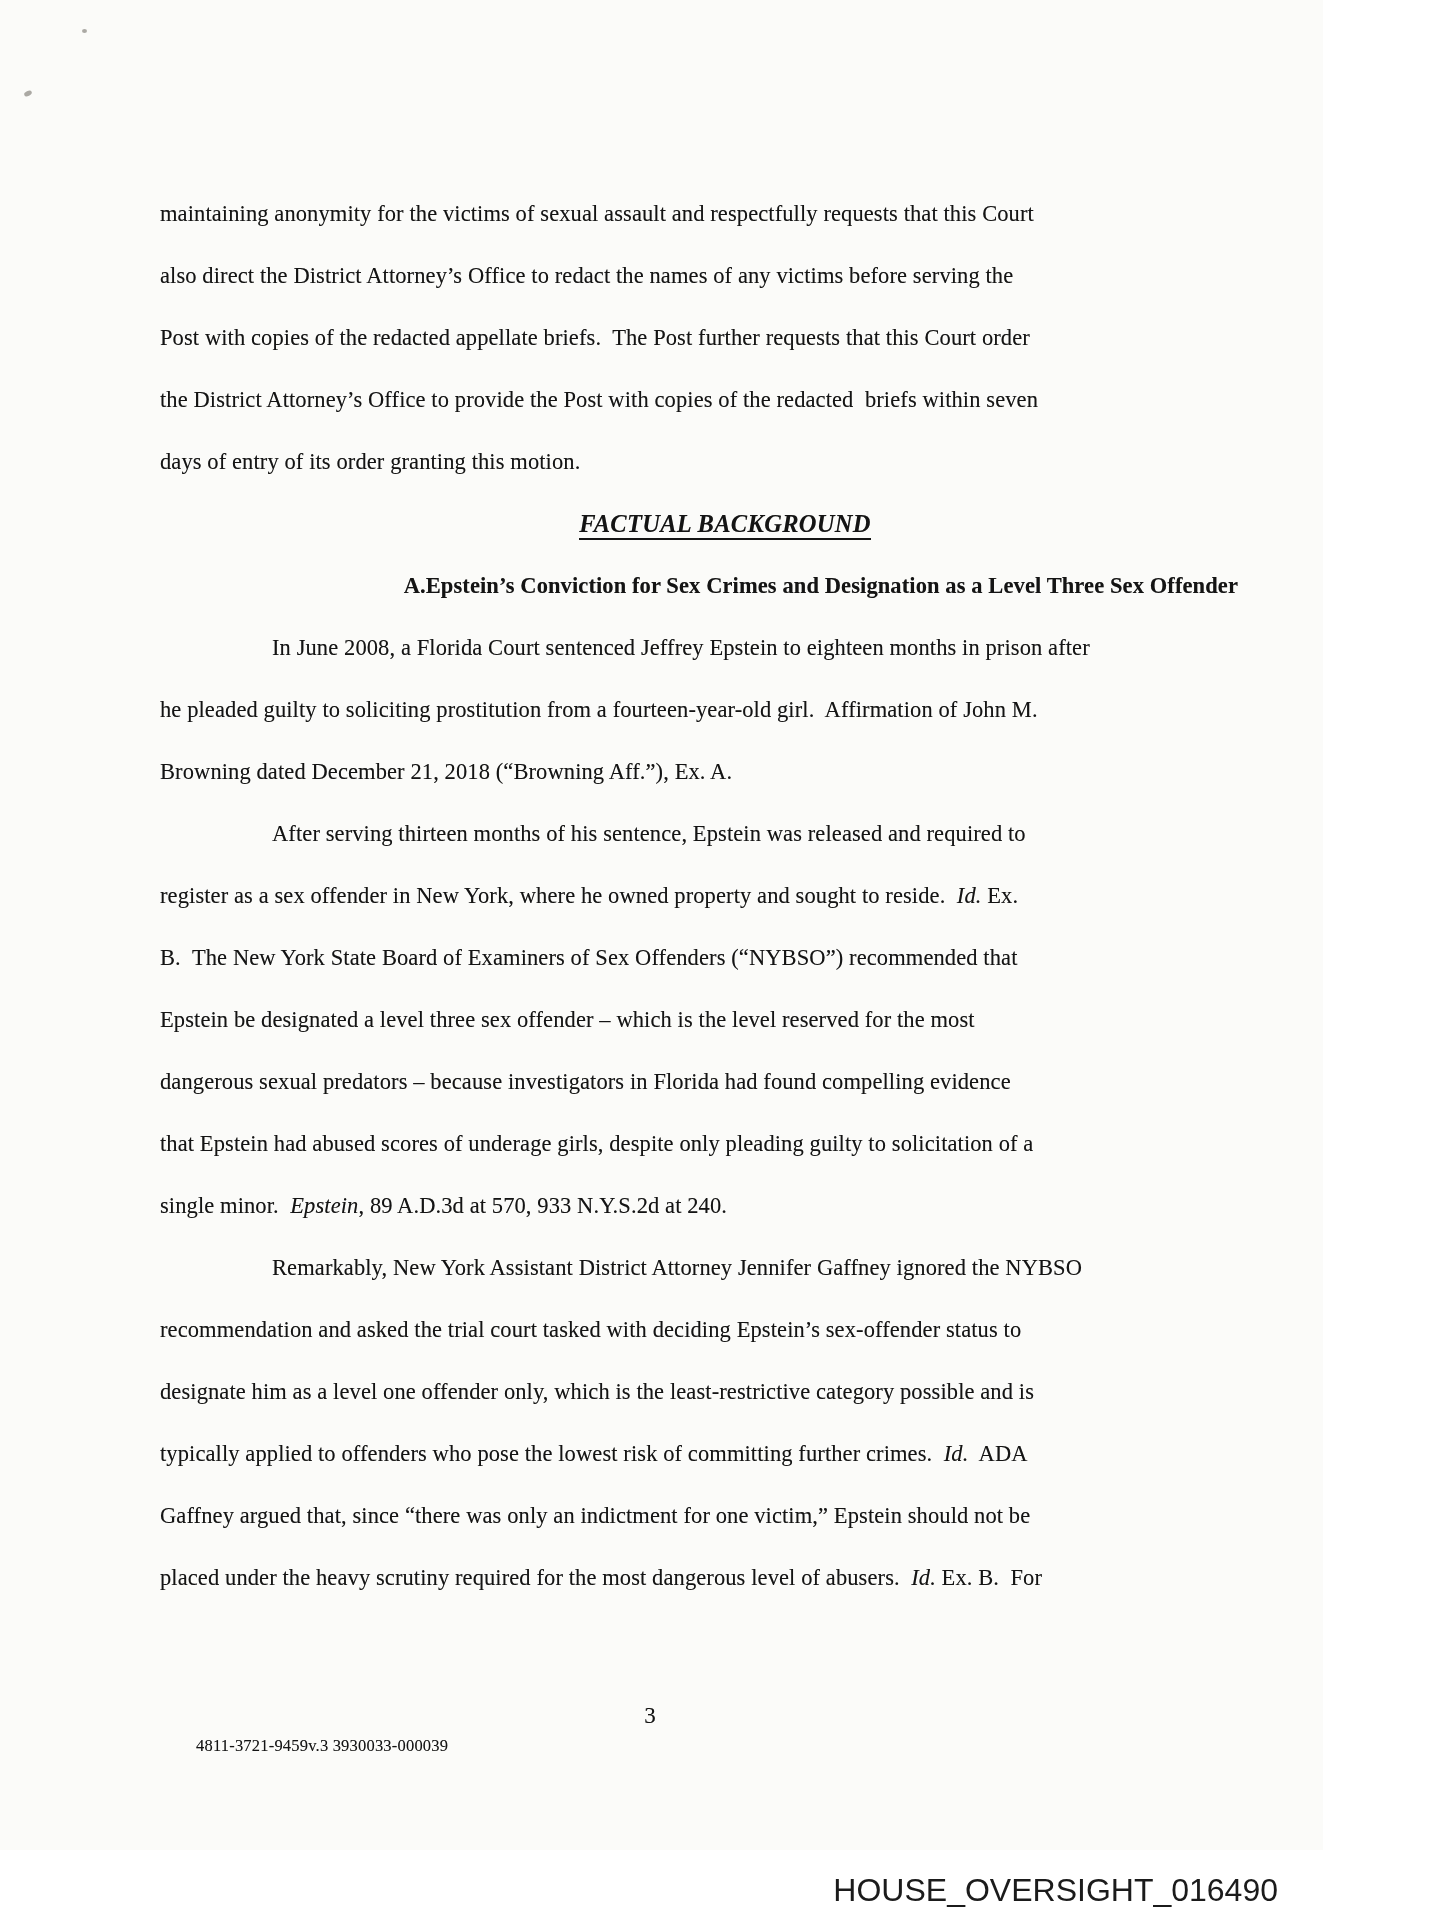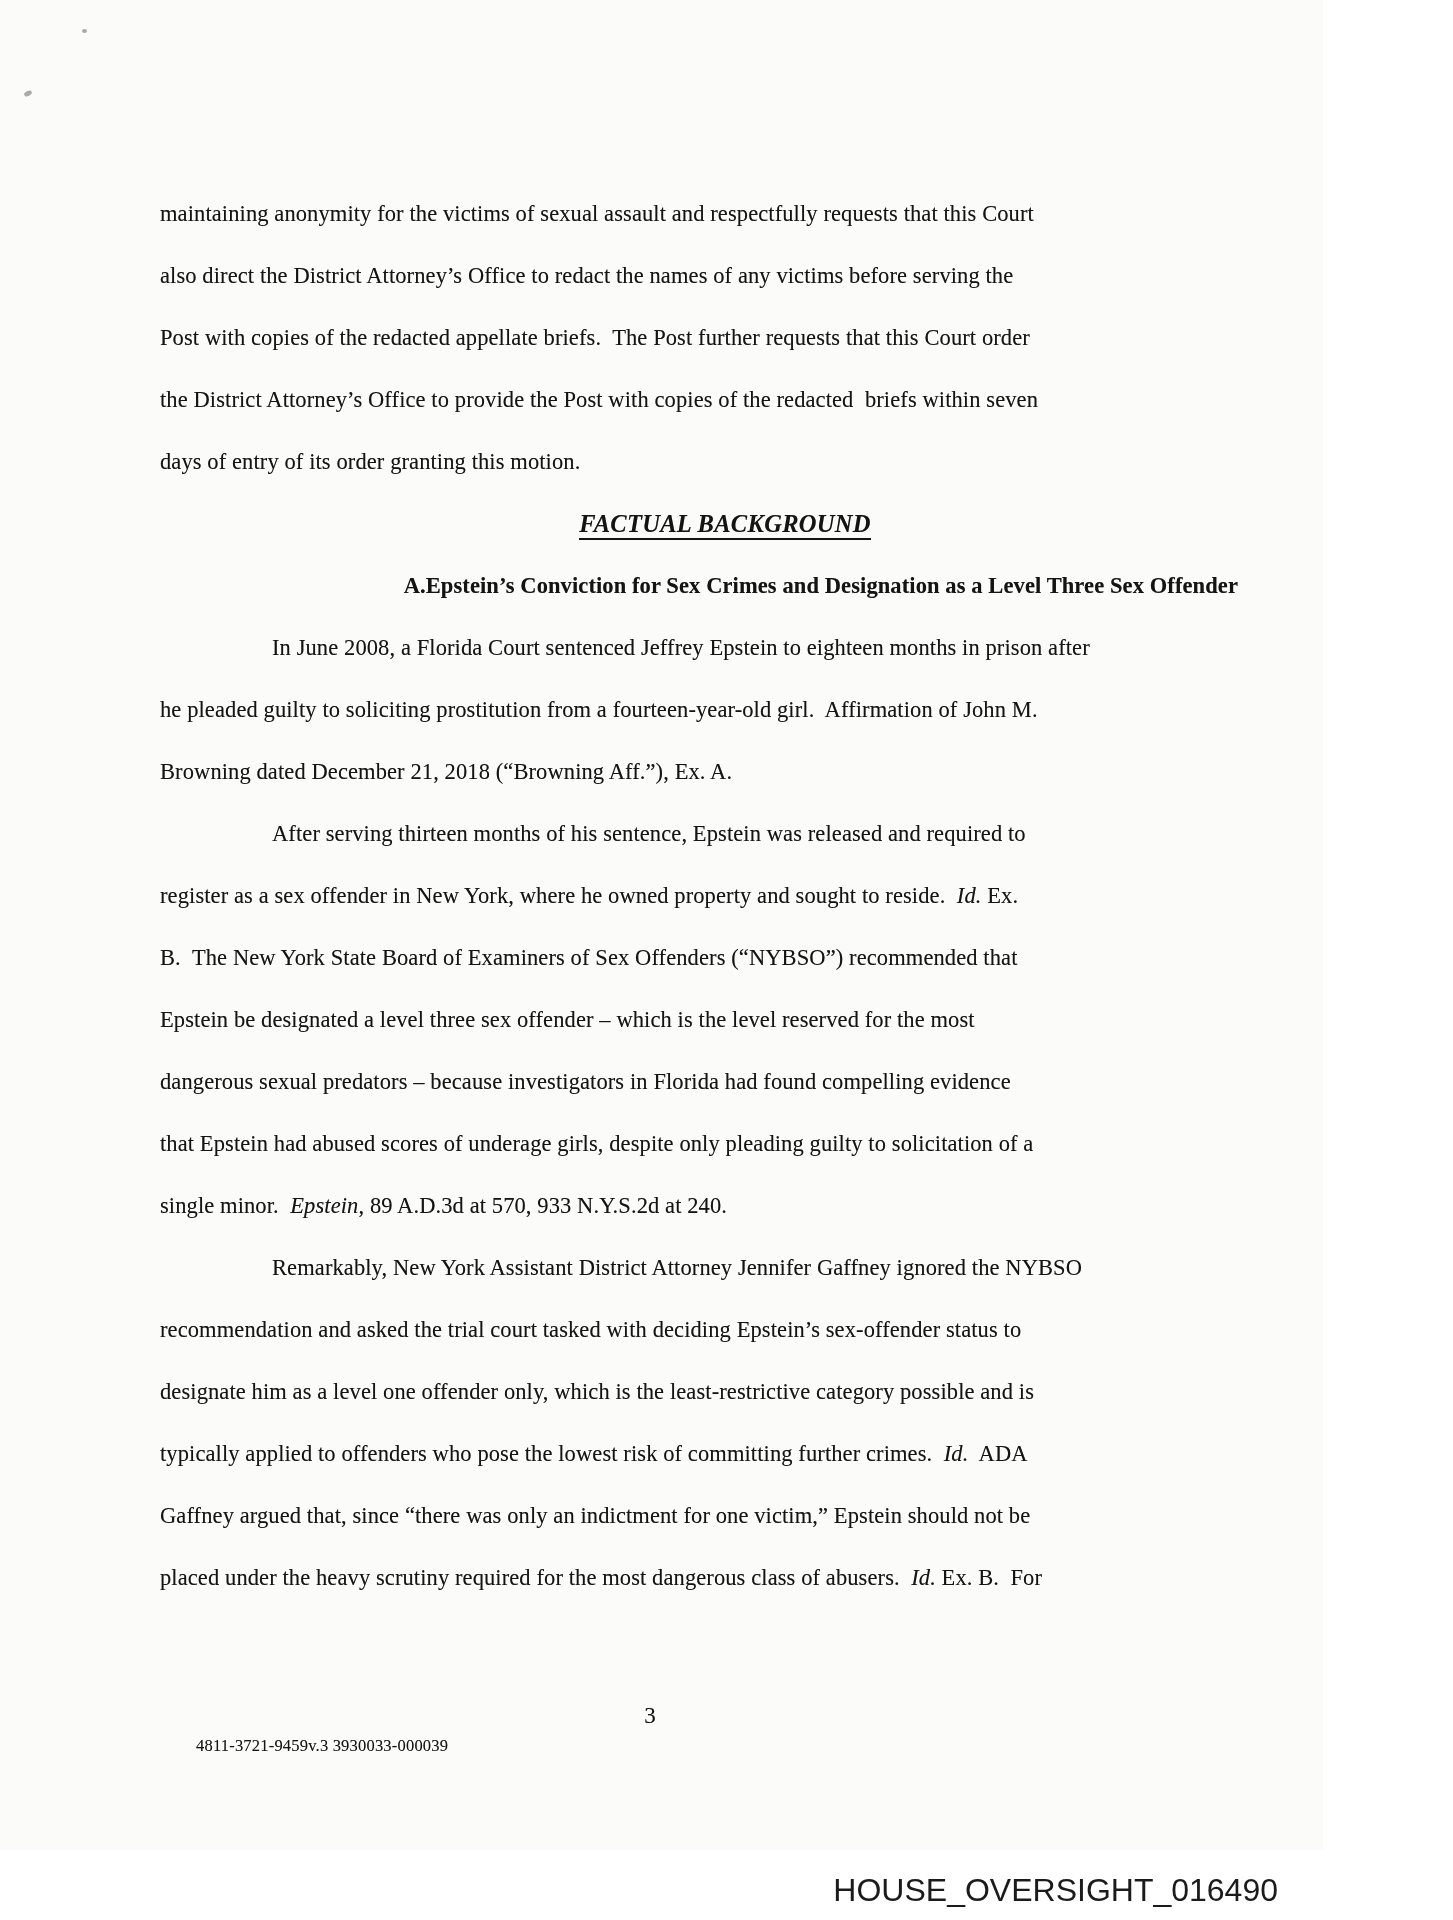--- a/index.html
+++ b/index.html
@@ -80,21 +80,21 @@
       <div class="line"><span>B.  The New York State Board of Examiners of Sex Offenders (“NYBSO”) recommended that</span></div>
       <div class="line"><span>Epstein be designated a level three sex offender – which is the level reserved for the most</span></div>
       <div class="line"><span>dangerous sexual predators – because investigators in Florida had found compelling evidence</span></div>
       <div class="line"><span>that Epstein had abused scores of underage girls, despite only pleading guilty to solicitation of a</span></div>
       <div class="line"><span>single minor.  </span><span class="it">Epstein</span><span>, 89 A.D.3d at 570, 933 N.Y.S.2d at 240.</span></div>
       <div class="line indent"><span>Remarkably, New York Assistant District Attorney Jennifer Gaffney ignored the NYBSO</span></div>
       <div class="line"><span>recommendation and asked the trial court tasked with deciding Epstein’s sex-offender status to</span></div>
       <div class="line"><span>designate him as a level one offender only, which is the least-restrictive category possible and is</span></div>
       <div class="line"><span>typically applied to offenders who pose the lowest risk of committing further crimes.  </span><span class="it">Id.</span><span>  ADA</span></div>
       <div class="line"><span>Gaffney argued that, since “there was only an indictment for one victim,” Epstein should not be</span></div>
-      <div class="line"><span>placed under the heavy scrutiny required for the most dangerous class of abusers.  </span><span class="it">Id.</span><span> Ex. B.  For</span></div>
+      <div class="line"><span>placed under the heavy scrutiny required for the most dangerous level of abusers.  </span><span class="it">Id.</span><span> Ex. B.  For</span></div>
     </div>
 
   <div class="pagenum">3</div>
   <div class="docket">4811-3721-9459v.3 3930033-000039</div>
 
   <div class="stamp-strip"></div>
   <div class="stamp">HOUSE_OVERSIGHT_016490</div>
 </div>
 
 </body></html>

